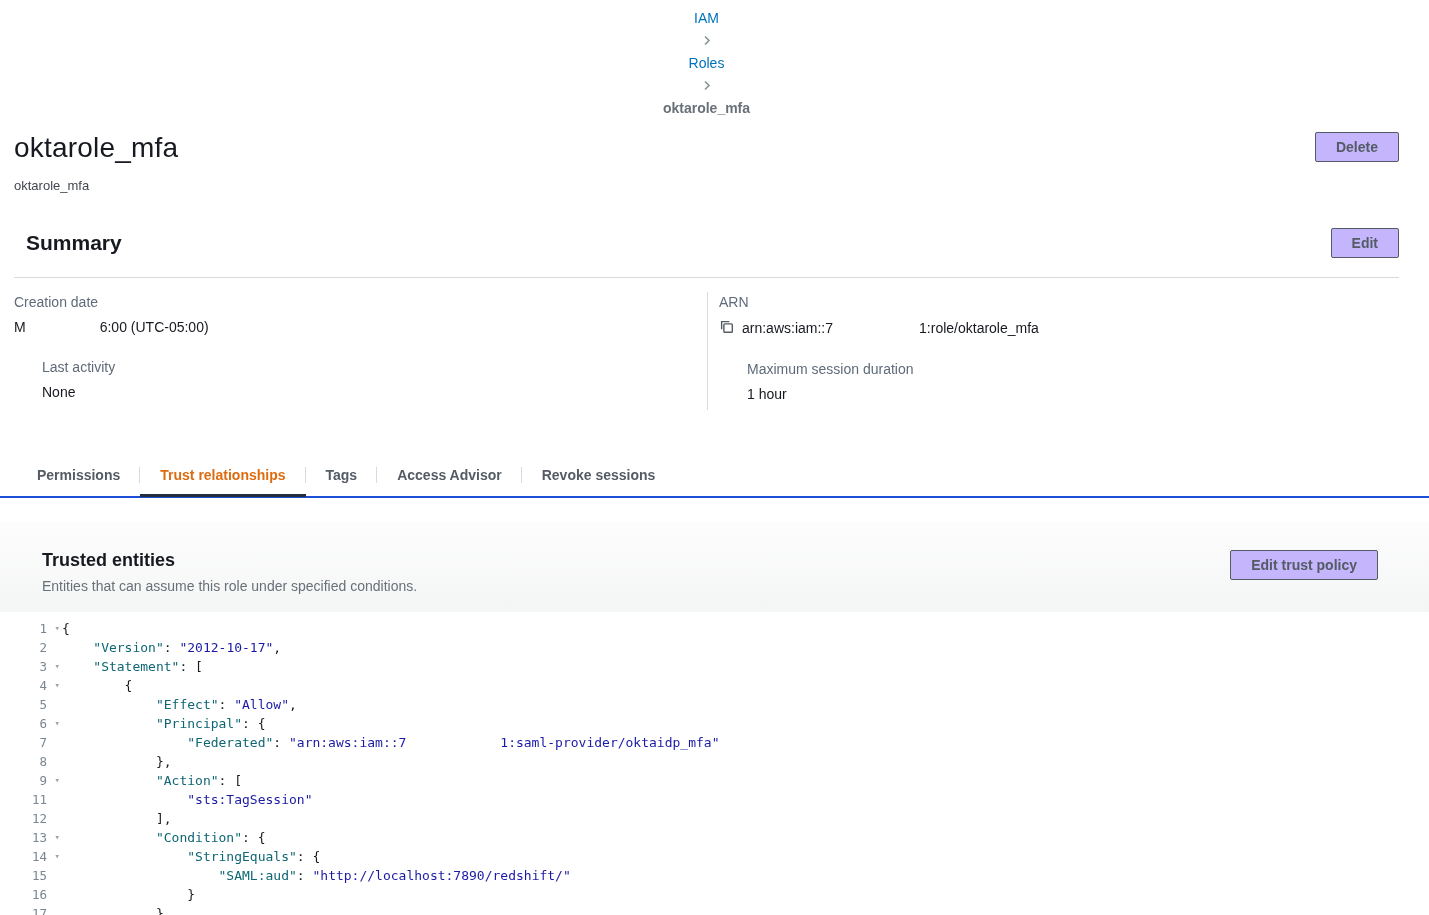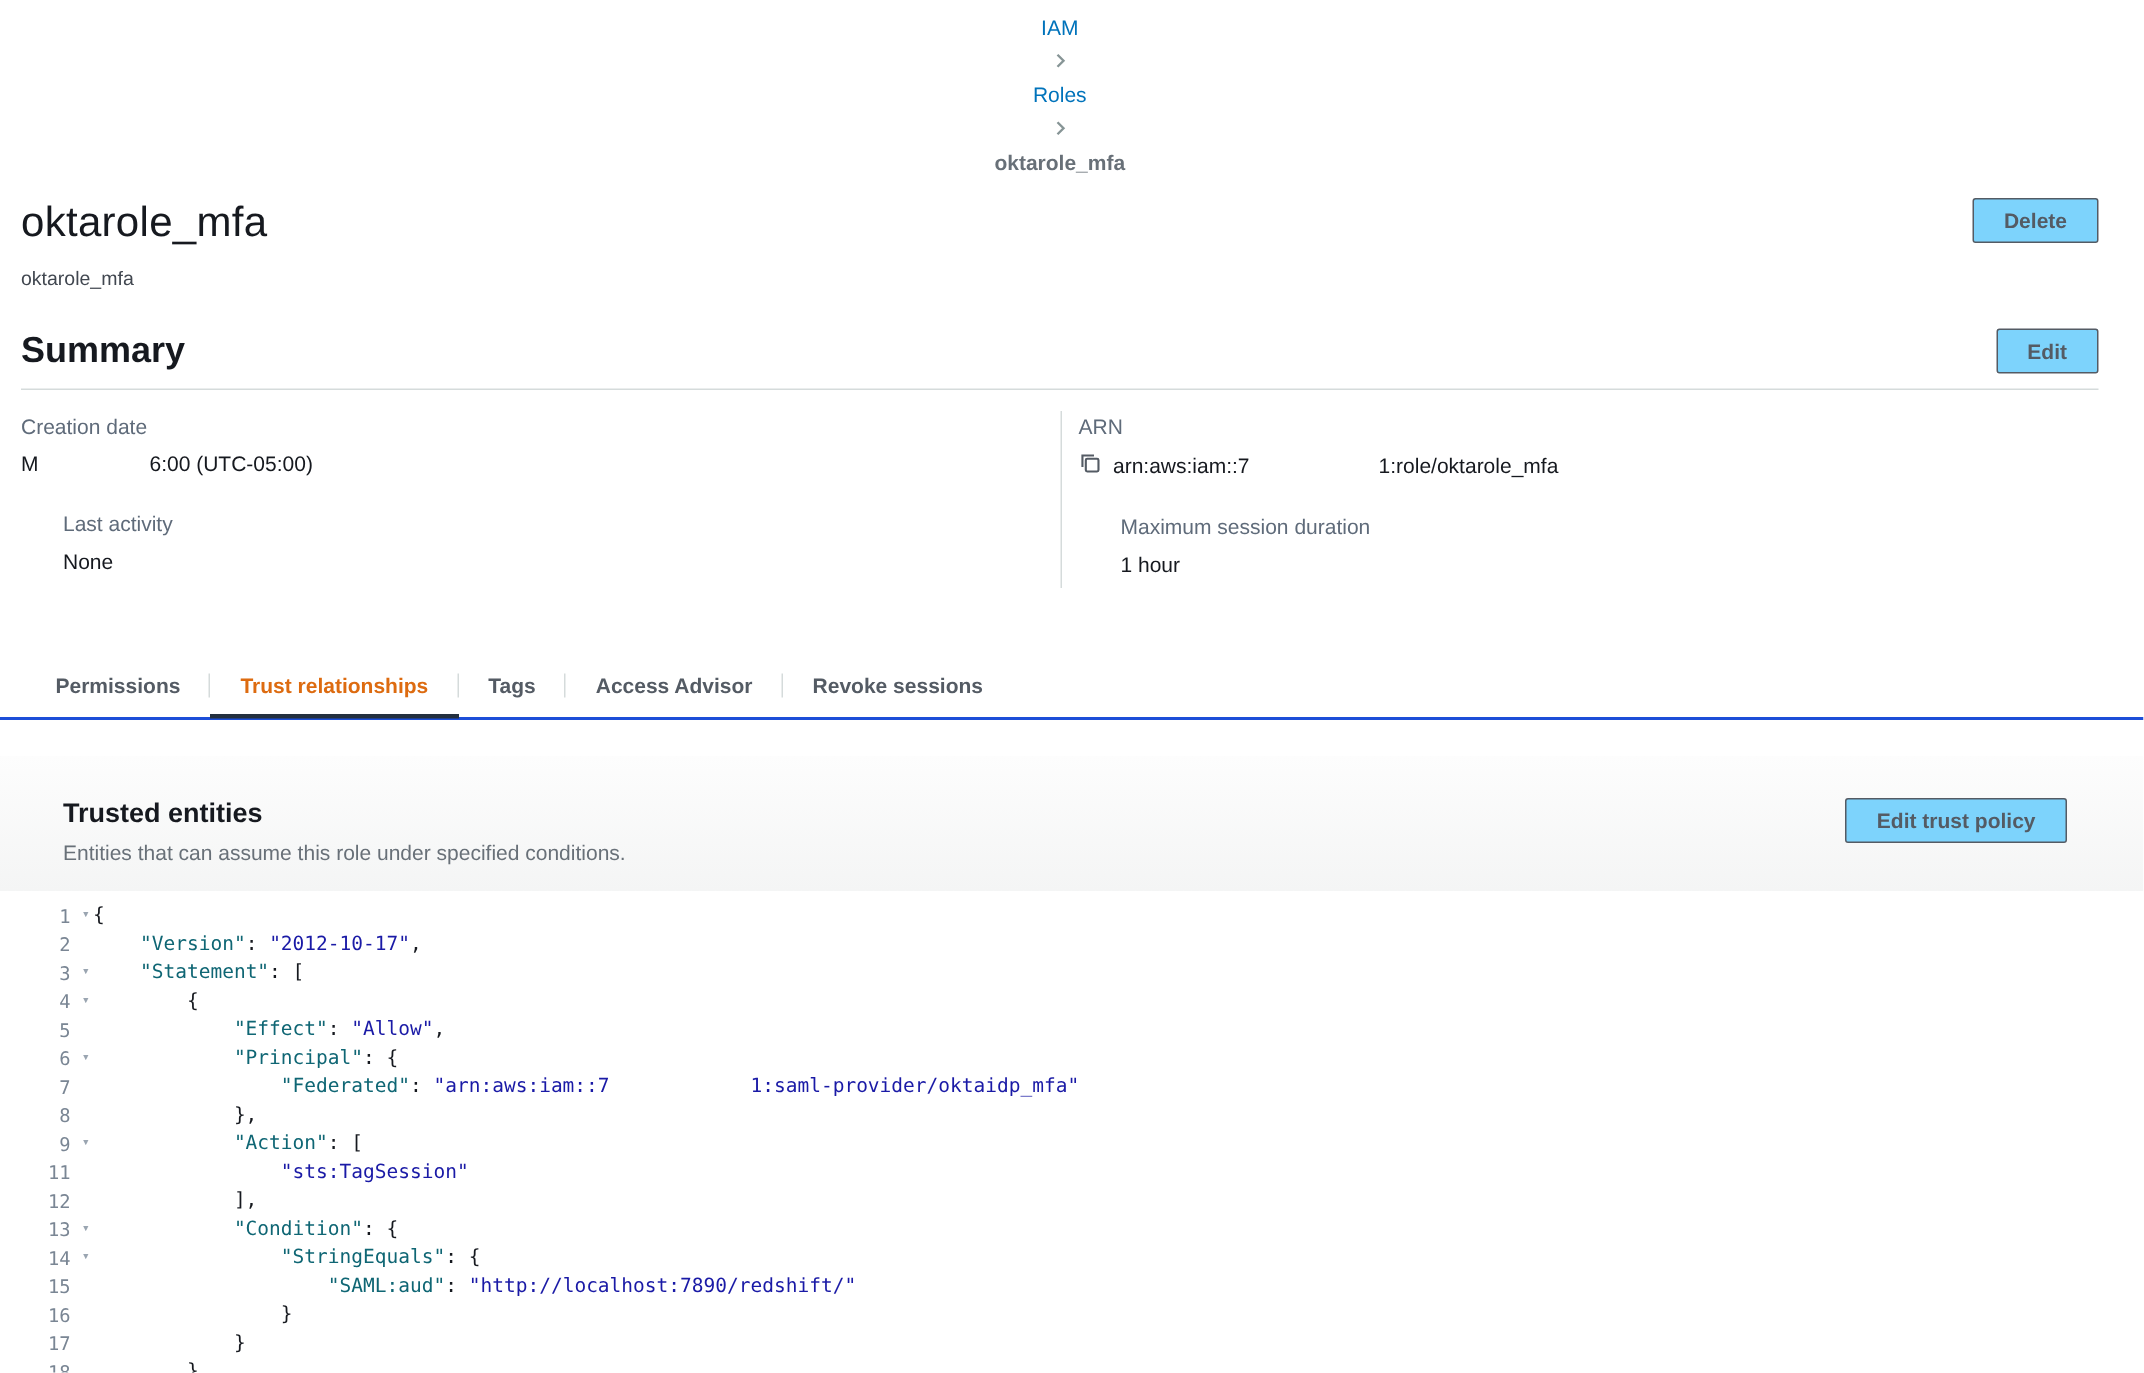--- a/index.html
+++ b/index.html
@@ -15,29 +15,29 @@
   
   .breadcrumb { display:flex; align-items:center; gap:9px; font-size:14px;flex-direction:column; }
   .bc-link { color:#0073bb; cursor:pointer; }
   .bc-current { color:#687078; font-weight:700; }
   .bc-sep { display:flex; align-items:center; }
 
   
   .header-row { display:flex; justify-content:space-between; align-items:flex-start; margin-top:16px; }
   h1 { margin:0; font-size:28px; font-weight:400; color:#16191f; letter-spacing:.2px; }
   .btn {
-    background:#7dd3fc; border:1px solid #545b64; border-radius:2px;
+    background:#c4b5fd; border:1px solid #545b64; border-radius:2px;
     color:#545b64; font-weight:700; font-size:14px; line-height:18px;
     padding:5px 20px; font-family:inherit; cursor:pointer; white-space:nowrap;
   }
   .role-desc { font-size:13px; color:#414750; margin-top:14px; }
 
   
   .summary-row { display:flex; justify-content:space-between; align-items:center; margin-top:26px; }
-  h2 { margin:0; font-size:24px; font-weight:700; }
+  h2 { margin:12px; font-size:21px; font-weight:700; }
   hr.divider { border:none; border-top:1px solid #d5dbdb; margin:10px 0 0; }
   .summary-grid { display:grid; grid-template-columns:693px 1fr; margin-top:14px; }
   .col { padding:2px 0 8px; }
   .col.right { border-left:1px solid #d5dbdb; padding-left:11px; }
   .field { margin-bottom:24px; }
   .field:last-child { margin-bottom:0;margin-left:28px; }
   .field-label { font-size:14px; color:#5f6b7a; margin-bottom:9px; }
   .field-value { font-size:14px; color:#16191f; }
   .redact { display:inline-block; }
   .redact.date { width:74px; }

